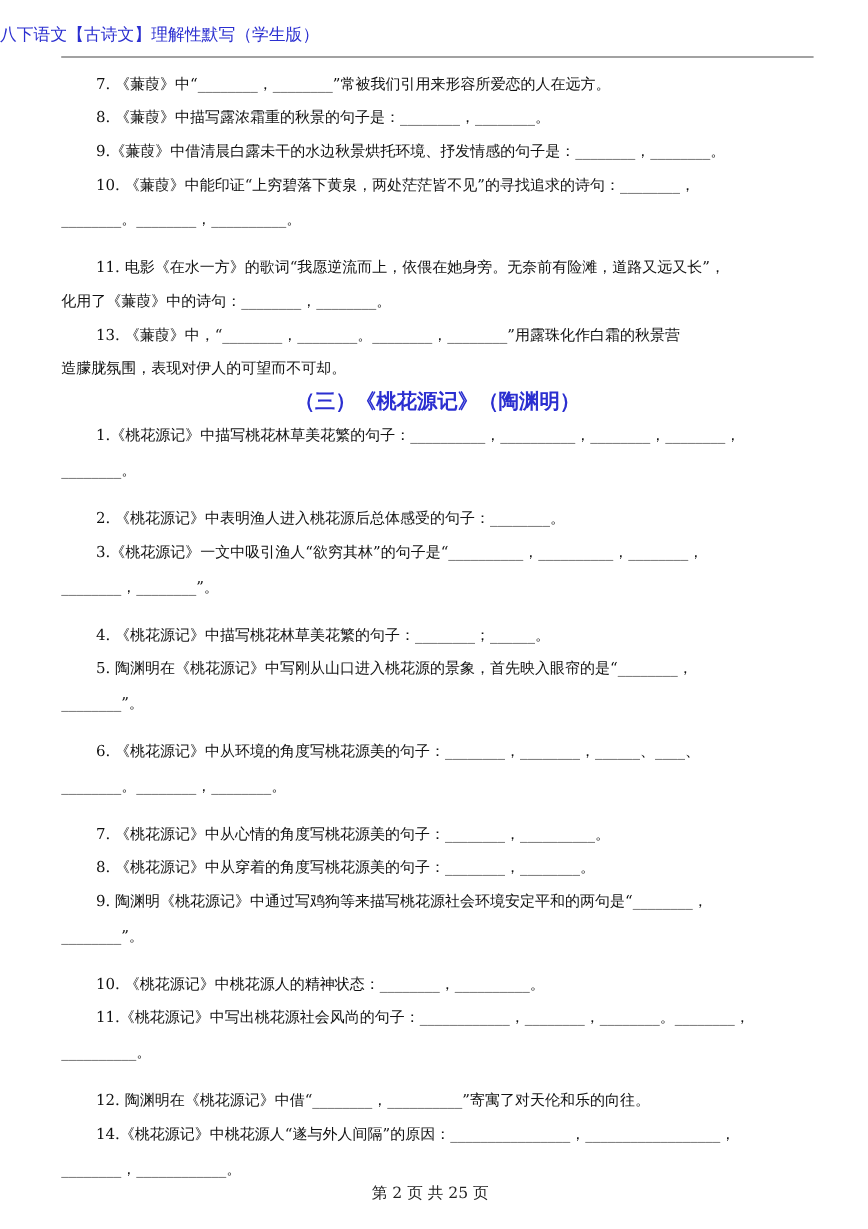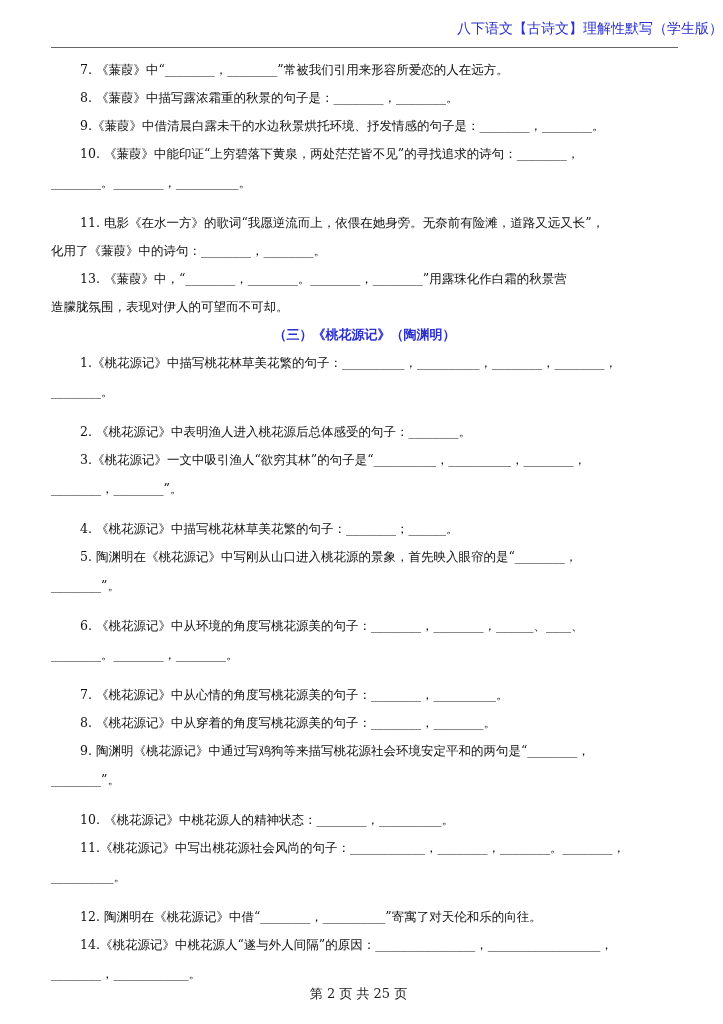--- a/index.html
+++ b/index.html
@@ -1,27 +1,27 @@
 <!DOCTYPE html>
 <html><head>
 <meta charset="utf-8">
 <style>
   html, body { margin: 0; padding: 0; background: #ffffff; }
   body { width: 723px; height: 1024px; position: relative; overflow: hidden;
          font-family: "DejaVu Serif", "Liberation Serif", serif; color: #111; }
-  .page-header { position: absolute; top: 20px; left: 0; width: 723px; text-align: right;
+  .page-header { position: absolute; top: 20px; left: 0; width: 723px; text-align: left;
          font-family: "DejaVu Sans", "Liberation Sans", sans-serif; font-size: 14px; color: #2b2fd0; }
   .header-rule { position: absolute; top: 47px; left: 51px; width: 627px; height: 0;
          border-top: 1.5px solid #666; }
   .content { position: absolute; top: 56px; left: 51px; width: 627px; font-size: 12.5px; }
   .line { height: 28px; line-height: 28px; white-space: nowrap; }
   .line.indent { padding-left: 29px; }
   .line.tall { height: 41px; line-height: 30px; }
   .section-title { height: 28px; line-height: 28px; text-align: center; color: #2b2fd0;
-         font-family: Liberation Sans, sans-serif; font-weight: bold; font-size: 13px; }
+         font-family: Liberation Sans, sans-serif; font-weight: bold; font-size: 17px; }
   .footer { position: absolute; top: 985px; left: 0; width: 717px; text-align: center; font-size: 13px; color: #222; }
 </style>
 </head>
 <body>
 
 <div class="page-header">八下语文【古诗文】理解性默写（学生版）</div>
 <div class="header-rule"></div>
 
 <div class="content">
   <div class="line indent"><span>7.</span> <span>《蒹葭》中“________，________”常被我们引用来形容所爱恋的人在远方。</span></div>

